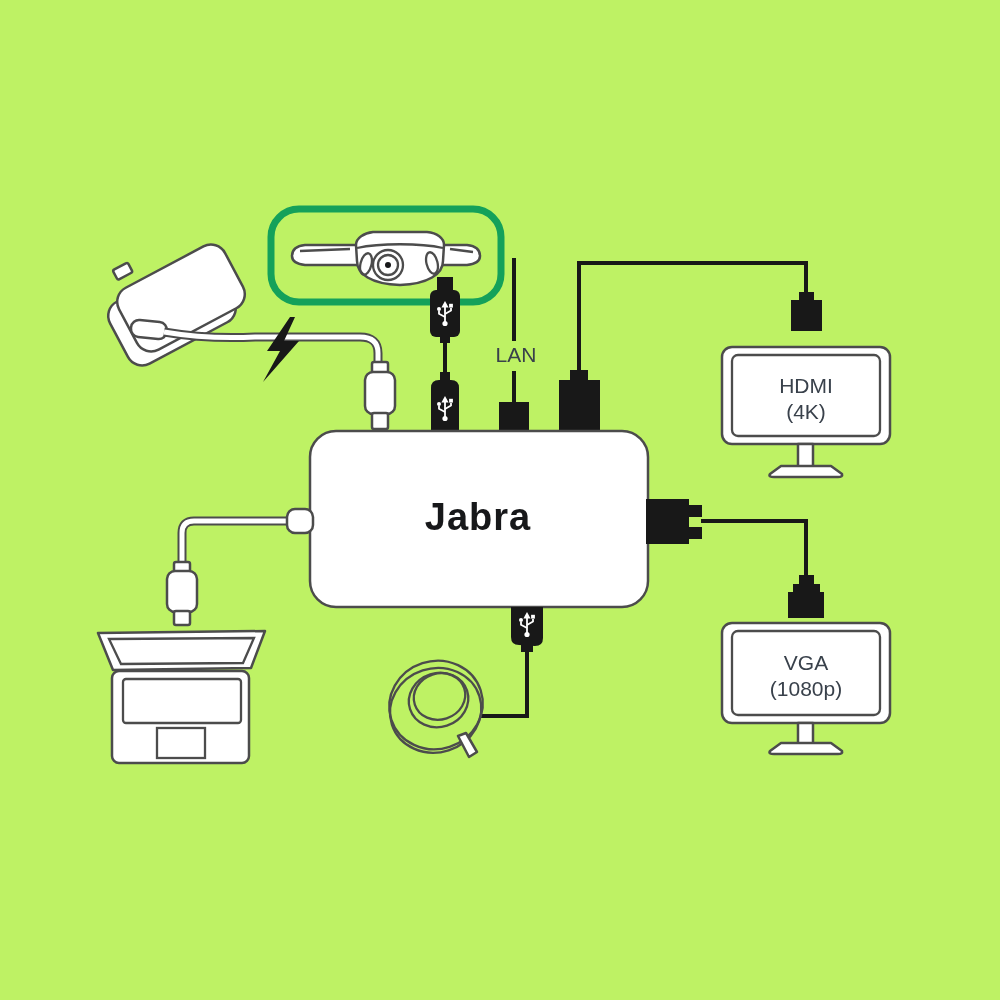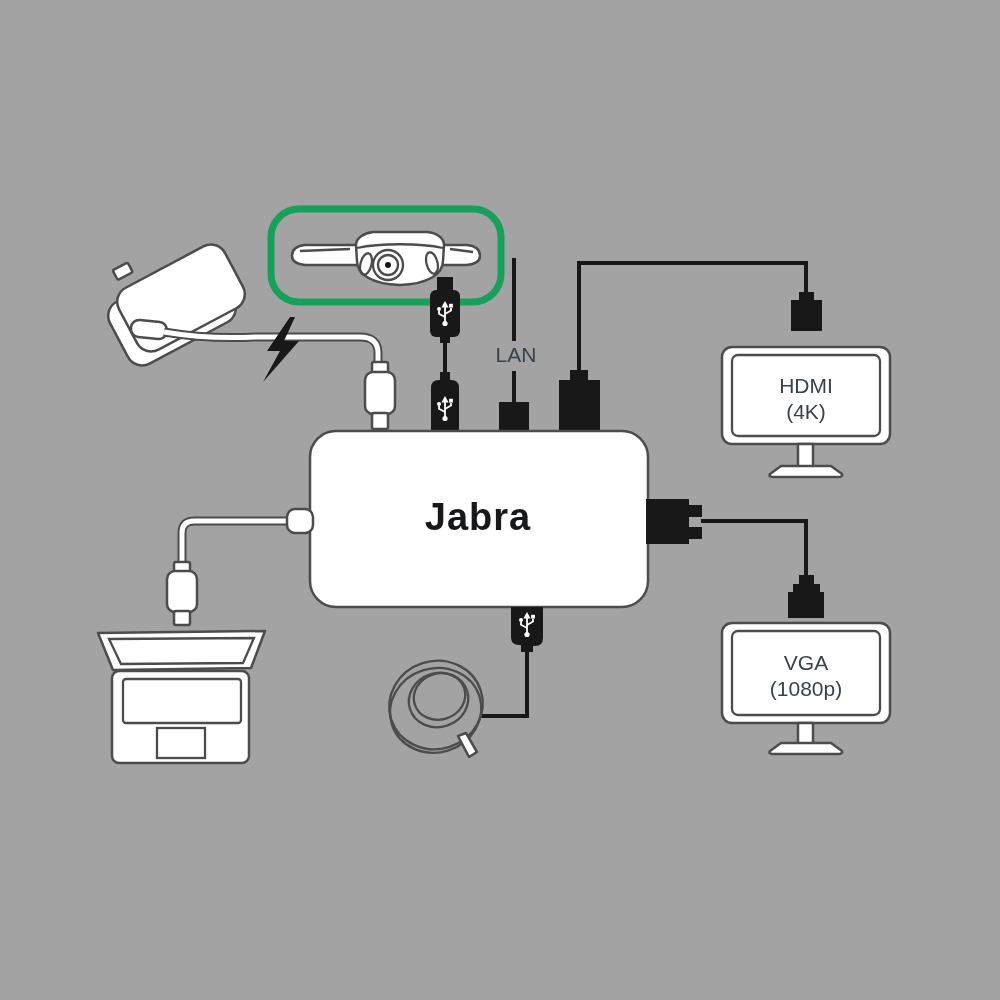--- a/index.html
+++ b/index.html
@@ -1,16 +1,16 @@
 <!DOCTYPE html>
 <html style="--highlight: #14A15A; --connector: #181818; --outline: #4c4c4c; --label_text: #39414b; --logo_text: #17181a; --background: #ffffff;"><head>
 <meta charset="utf-8">
 <style>
   html,body{margin:0;padding:0;background:#fff;}
-  .stage{position:relative;width:1000px;height:1000px;background:#a3a3a3;overflow:hidden;
+  .stage{position:relative;width:1000px;height:1000px;background:#bef264;overflow:hidden;
          font-family:"Liberation Sans", sans-serif;}
   svg{display:block;}
   .outline{fill:#fff;stroke:var(--outline,#4c4c4c);stroke-width:2.5;stroke-linejoin:round;}
   .thin{fill:none;stroke:var(--outline,#4c4c4c);stroke-width:2.3;}
   .blackfill{fill:var(--connector,#181818);stroke:none;}
   .cable{stroke:var(--connector,#181818);stroke-width:4;fill:none;}
   .cable-outer{stroke:var(--outline,#4c4c4c);stroke-width:9;fill:none;stroke-linejoin:round;}
   .cable-inner{stroke:#fff;stroke-width:5;fill:none;stroke-linejoin:round;}
   .highlight-box{fill:none;stroke:var(--highlight,#14A15A);stroke-width:7;}
   .label{font:21px "Liberation Sans", sans-serif;fill:var(--label_text,#39414b);text-anchor:middle;}

